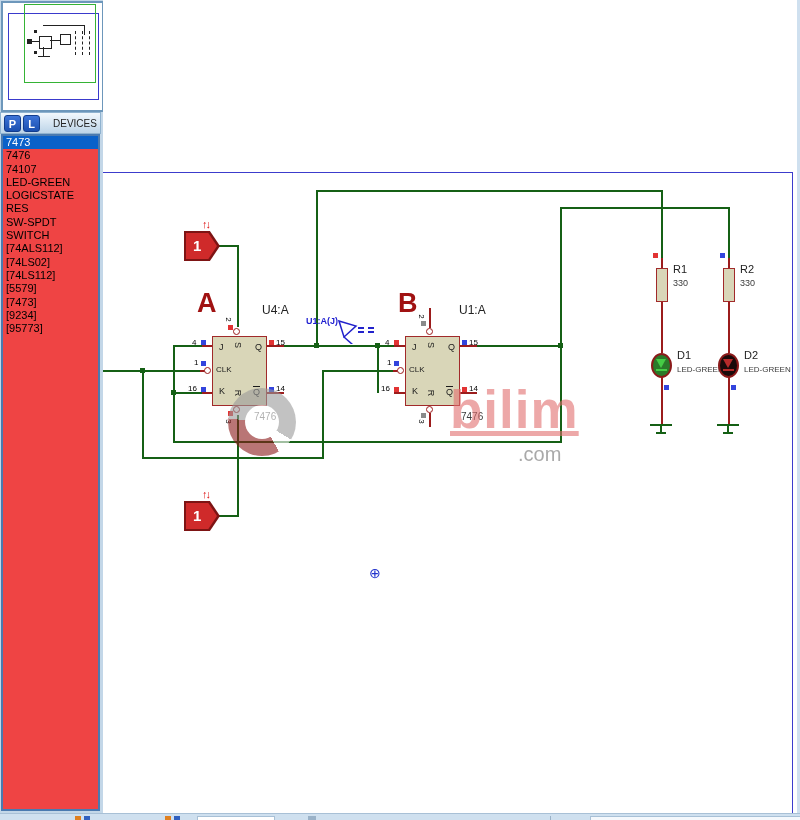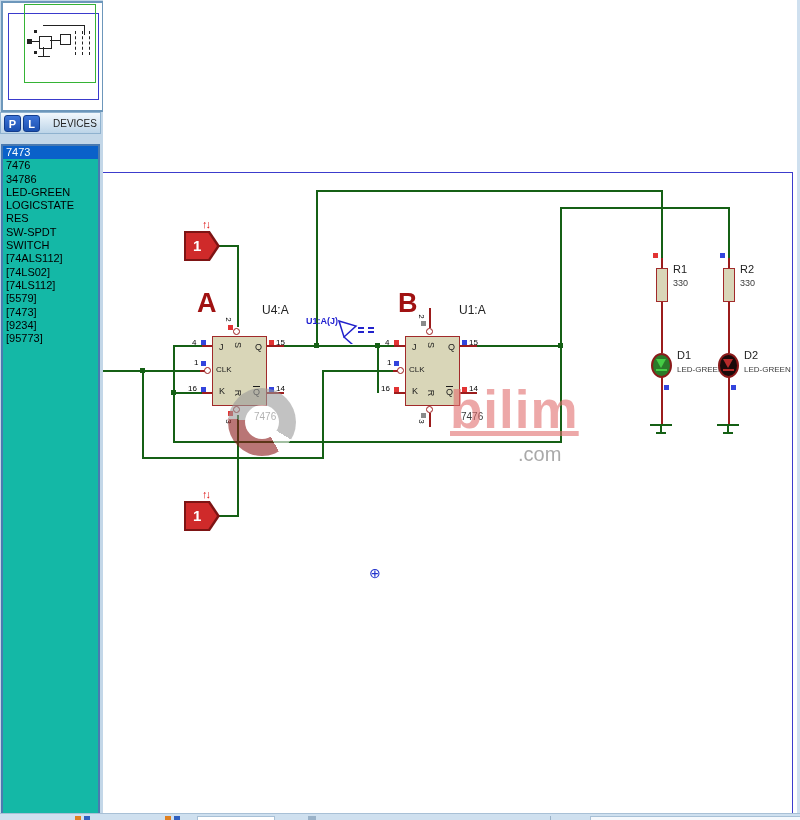--- a/index.html
+++ b/index.html
@@ -14,22 +14,22 @@
   .ov-green{position:absolute;border:1px solid #35b335;}
   .ov-line{position:absolute;background:#222;}
   .ov-dash{position:absolute;border-left:1px dashed #222;}
   .ov-box{position:absolute;border:1px solid #222;background:#fff;}
   #devheader{position:absolute;left:0;top:112px;width:101px;height:22px;
     background:linear-gradient(#f2f8fd,#bcd4e8);border:1px solid #8fb2cf;box-sizing:border-box;}
   .plbtn{position:absolute;top:2px;width:17px;height:17px;border-radius:3px;
     background:linear-gradient(#3d74d8,#1a4fb0);color:#fff;font-weight:bold;font-size:11px;
     text-align:center;line-height:17px;border:1px solid #123c8c;box-sizing:border-box;}
   #devtitle{position:absolute;left:52px;top:5px;font-size:10px;color:#222;}
-  #devlist{position:absolute;left:1px;top:134px;width:99px;height:677px;background:#14b8a6;
-    border:2px solid #4a7ab0;box-sizing:border-box;font-size:11px;color:#000;margin-top:10px;}
+  #devlist{position:absolute;left:1px;top:134px;width:99px;height:677px;background:#ef4444;
+    border:2px solid #4a7ab0;box-sizing:border-box;font-size:11px;color:#000;}
   .dev{height:13.3px;line-height:13.3px;padding-left:3px;white-space:nowrap;overflow:hidden;}
   .dev.sel{background:#0a61c9;color:#fff;}
   
   #canvas{position:absolute;left:103px;top:0;width:697px;height:813px;background:#fff;}
   #rightstrip{position:absolute;left:797px;top:0;width:3px;height:813px;background:#cfe0ef;}
   .sheetline{position:absolute;background:#3c3ccc;}
   .w{position:absolute;background:#156015;}   
   .r{position:absolute;background:#9b1c1c;}   
   .dot{position:absolute;width:5px;height:5px;background:#156015;}
   .sq{position:absolute;width:5px;height:5px;}
@@ -107,21 +107,21 @@
 
     <div id="devheader">
       <div class="plbtn" style="left:3px;">P</div>
       <div class="plbtn" style="left:22px;">L</div>
       <div id="devtitle">DEVICES</div>
     </div>
 
     <div id="devlist">
         <div class="dev sel">7473</div>
         <div class="dev">7476</div>
-        <div class="dev">34786</div>
+        <div class="dev">74107</div>
         <div class="dev">LED-GREEN</div>
         <div class="dev">LOGICSTATE</div>
         <div class="dev">RES</div>
         <div class="dev">SW-SPDT</div>
         <div class="dev">SWITCH</div>
         <div class="dev">[74ALS112]</div>
         <div class="dev">[74LS02]</div>
         <div class="dev">[74LS112]</div>
         <div class="dev">[5579]</div>
         <div class="dev">[7473]</div>

